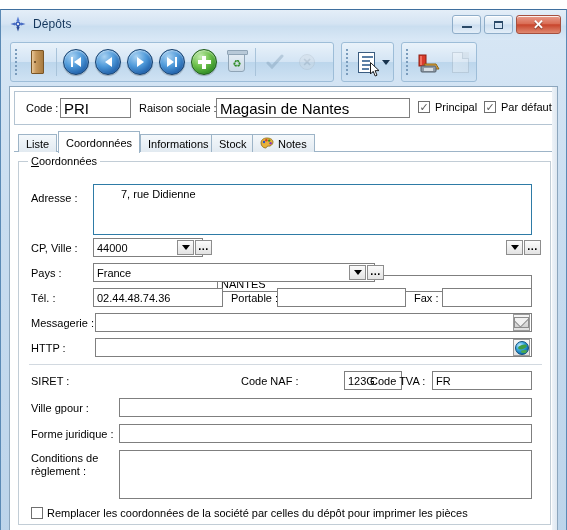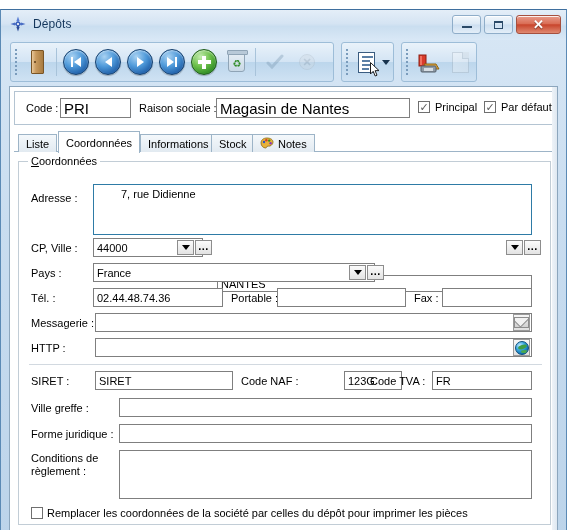--- a/index.html
+++ b/index.html
@@ -574,27 +574,26 @@
 
       <span class="row-lbl" style="left:12px; top:180px;">HTTP :</span>
       <input class="in" style="left: 76px; top: 176px; width: 437px; height: 19px; padding-right: 22px;" value="">
       <div class="inline-icon-btn" style="left:494px; top:177px; width:17px; height:17px;">
         <span class="globe"></span>
       </div>
 
       <div style="position:absolute; left:10px; top:202px; width:513px; height:1px; background:#d2d9e0;"></div>
 
       <span class="row-lbl" style="left:12px; top:213px;">SIRET :</span>
-      <input class="in" style="left: 76px; top: 209px; width: 138px; height: 19px;" value="SIRET">
       <span class="row-lbl" style="left:222px; top:213px;">Code NAF :</span>
       <input class="in" style="left: 285px; top: 209px; width: 58px; height: 19px; margin-left: 40px;" value="123G">
       <span class="row-lbl" style="left:351px; top:213px;">Code TVA :</span>
       <input class="in" style="left: 413px; top: 209px; width: 100px; height: 19px;" value="FR">
 
-      <span class="row-lbl" style="left:12px; top:240px;"><span>Ville </span><span class="u">g</span><span>reffe :</span></span>
+      <span class="row-lbl" style="left:12px; top:240px;"><span>Ville </span><span class="u">g</span><span>pour :</span></span>
       <input class="in" style="left: 100px; top: 236px; width: 413px; height: 19px;" value="">
 
       <span class="row-lbl" style="left:12px; top:266px;">Forme juridique :</span>
       <input class="in" style="left: 100px; top: 262px; width: 413px; height: 19px;" value="">
 
       <span class="row-lbl" style="left:12px; top:290px; line-height:13px;"><span>Conditions de</span><br><span>règlement :</span></span>
       <textarea class="in" style="left: 100px; top: 288px; width: 413px; height: 49px; resize: none;"></textarea>
 
       <div class="bot-check" style="left:12px; top:345px;">
         <span class="chk-box"></span>

